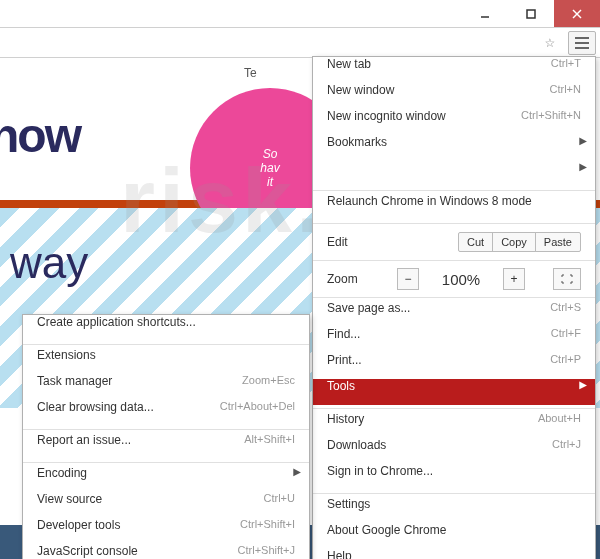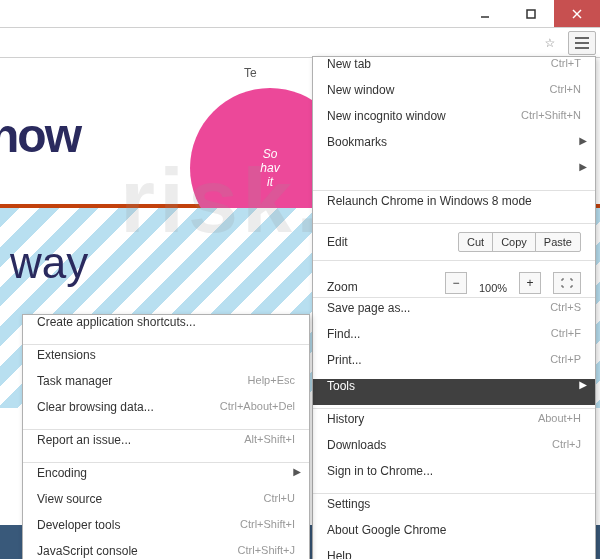--- a/index.html
+++ b/index.html
@@ -6,52 +6,52 @@
 body{width:600px;height:559px;background:#fff;position:relative;overflow:hidden}
 .titlebar{height:28px;background:#fff;border-bottom:1px solid #d0d0d0;display:flex;justify-content:flex-end;align-items:stretch}
 .win-btn{width:46px;display:flex;align-items:center;justify-content:center;cursor:pointer}
 .win-btn svg{width:10px;height:10px}
 .win-close{background:#c75050}
 .addr{height:30px;border-bottom:1px solid #d0d0d0;display:flex;align-items:center;justify-content:flex-end;padding-right:4px;gap:6px}
 .star{width:24px;height:24px;display:flex;align-items:center;justify-content:center;color:#888}
 .hamburger{width:28px;height:24px;border:1px solid #b8b8b8;border-radius:2px;display:flex;flex-direction:column;justify-content:center;align-items:center;gap:3px;cursor:pointer;background:#f5f5f5}
 .hamburger span{width:14px;height:2px;background:#666}
 .page{position:absolute;top:58px;left:0;right:0;bottom:0;overflow:hidden}
-.banner{height:150px;background:#fff;position:relative;border-bottom:4px solid #c2410c}
+.banner{height:150px;background:#fff;position:relative;border-bottom:8px solid #c2410c}
 .logo-text{position:absolute;top:50px;left:-10px;font-size:48px;font-weight:700;color:#2a2a5e;letter-spacing:-2px}
 .circle{position:absolute;right:250px;top:30px;width:160px;height:160px;border-radius:50%;background:#ec4899;display:flex;flex-direction:column;align-items:center;justify-content:center;color:#fff;font-family:Georgia,serif;font-style:italic;font-size:22px}
 .circle span{color:#fff}
 .stripe-area{height:200px;background:repeating-linear-gradient(135deg,#b8dff0 0 14px,#fff 14px 28px);position:relative}
 .way{position:absolute;top:30px;left:10px;font-size:44px;color:#2a2a5e;font-weight:400}
 .te{position:absolute;top:8px;left:244px;font-size:12px;color:#555}
 .cookie-bar{position:absolute;bottom:0;left:0;right:0;height:34px;background:#39597a;display:flex;align-items:center;justify-content:flex-end;padding-right:10px;gap:18px}
 .gotit{background:#4a7aa8;color:#fff;padding:5px 18px;font-size:12px;cursor:pointer}
 .xbtn{color:#cfe0ef;font-size:14px;cursor:pointer;padding:0 8px}
 .tri{position:absolute;bottom:34px;right:18px;width:0;height:0;border-left:8px solid transparent;border-right:8px solid transparent;border-top:10px solid #999}
 .wm{position:absolute;top:150px;left:120px;font-size:90px;color:rgba(150,150,150,0.18);font-weight:700;letter-spacing:4px;pointer-events:none;z-index:50}
 .menu{position:absolute;background:#fff;border:1px solid #b0b0b0;box-shadow:2px 2px 6px rgba(0,0,0,0.2);z-index:100}
 .main-menu{top:56px;right:4px;width:284px}
 .sub-menu{top:314px;left:22px;width:288px}
 .mi{height:26px;display:flex;padding:0 14px;cursor:pointer;position:relative}
 .mi .lbl{flex:1}
 .mi .sc{color:#999;font-size:11px}
-.mi.hl{background:#404040}
+.mi.hl{background:#b91c1c}
 .mi.hl .lbl,.mi.hl .arrow{color:#fff}
 .mi .arrow{position:absolute;right:8px;color:#555;font-size:10px}
 .sep{height:1px;background:#e0e0e0;margin:3px 0}
 .edit-row{height:30px;display:flex;align-items:center;padding:0 14px;gap:15px}
 .edit-row .lbl{flex:1}
 .btngrp{display:flex}
 .btngrp button{border:1px solid #bbb;background:#f8f8f8;padding:3px 8px;font-size:11px;cursor:pointer;margin-left:-1px}
 .btngrp button:first-child{border-radius:2px 0 0 2px;margin-left:0}
 .btngrp button:last-child{border-radius:0 2px 2px 0}
-.zoom-row{height:30px;display:flex;align-items:flex-end;padding:0 14px;gap:6px}
+.zoom-row{height:30px;display:flex;align-items:center;padding:0 14px;gap:22px}
 .zoom-row .lbl{flex:1}
 .zbtn{border:1px solid #bbb;background:#f8f8f8;width:22px;height:22px;font-size:12px;cursor:pointer;display:flex;align-items:center;justify-content:center}
-.zval{width:40px;text-align:center;font-size:11px}
+.zval{width:40px;text-align:center;font-size:15px}
 .fs{border:1px solid #bbb;background:#f8f8f8;width:28px;height:22px;margin-left:6px;cursor:pointer;display:flex;align-items:center;justify-content:center}
 </style>
 </head>
 <body>
 
 <div class="titlebar">
   <div class="win-btn">
       <svg viewBox="0 0 10 10">
         <line x1="1" y1="8" x2="9" y2="8" stroke="#333" stroke-width="1.5"></line>
       </svg>
@@ -185,21 +185,21 @@
 <div class="menu sub-menu">
   <div class="mi">
       <span class="lbl">Create application shortcuts...</span>
     </div>
   <div class="sep"></div>
   <div class="mi">
       <span class="lbl">Extensions</span>
     </div>
   <div class="mi">
       <span class="lbl">Task manager</span>
-      <span class="sc">Help+Esc</span>
+      <span class="sc">Zoom+Esc</span>
     </div>
   <div class="mi">
       <span class="lbl">Clear browsing data...</span>
       <span class="sc">Ctrl+About+Del</span>
     </div>
   <div class="sep"></div>
   <div class="mi">
       <span class="lbl">Report an issue...</span>
       <span class="sc">Alt+Shift+I</span>
     </div>

